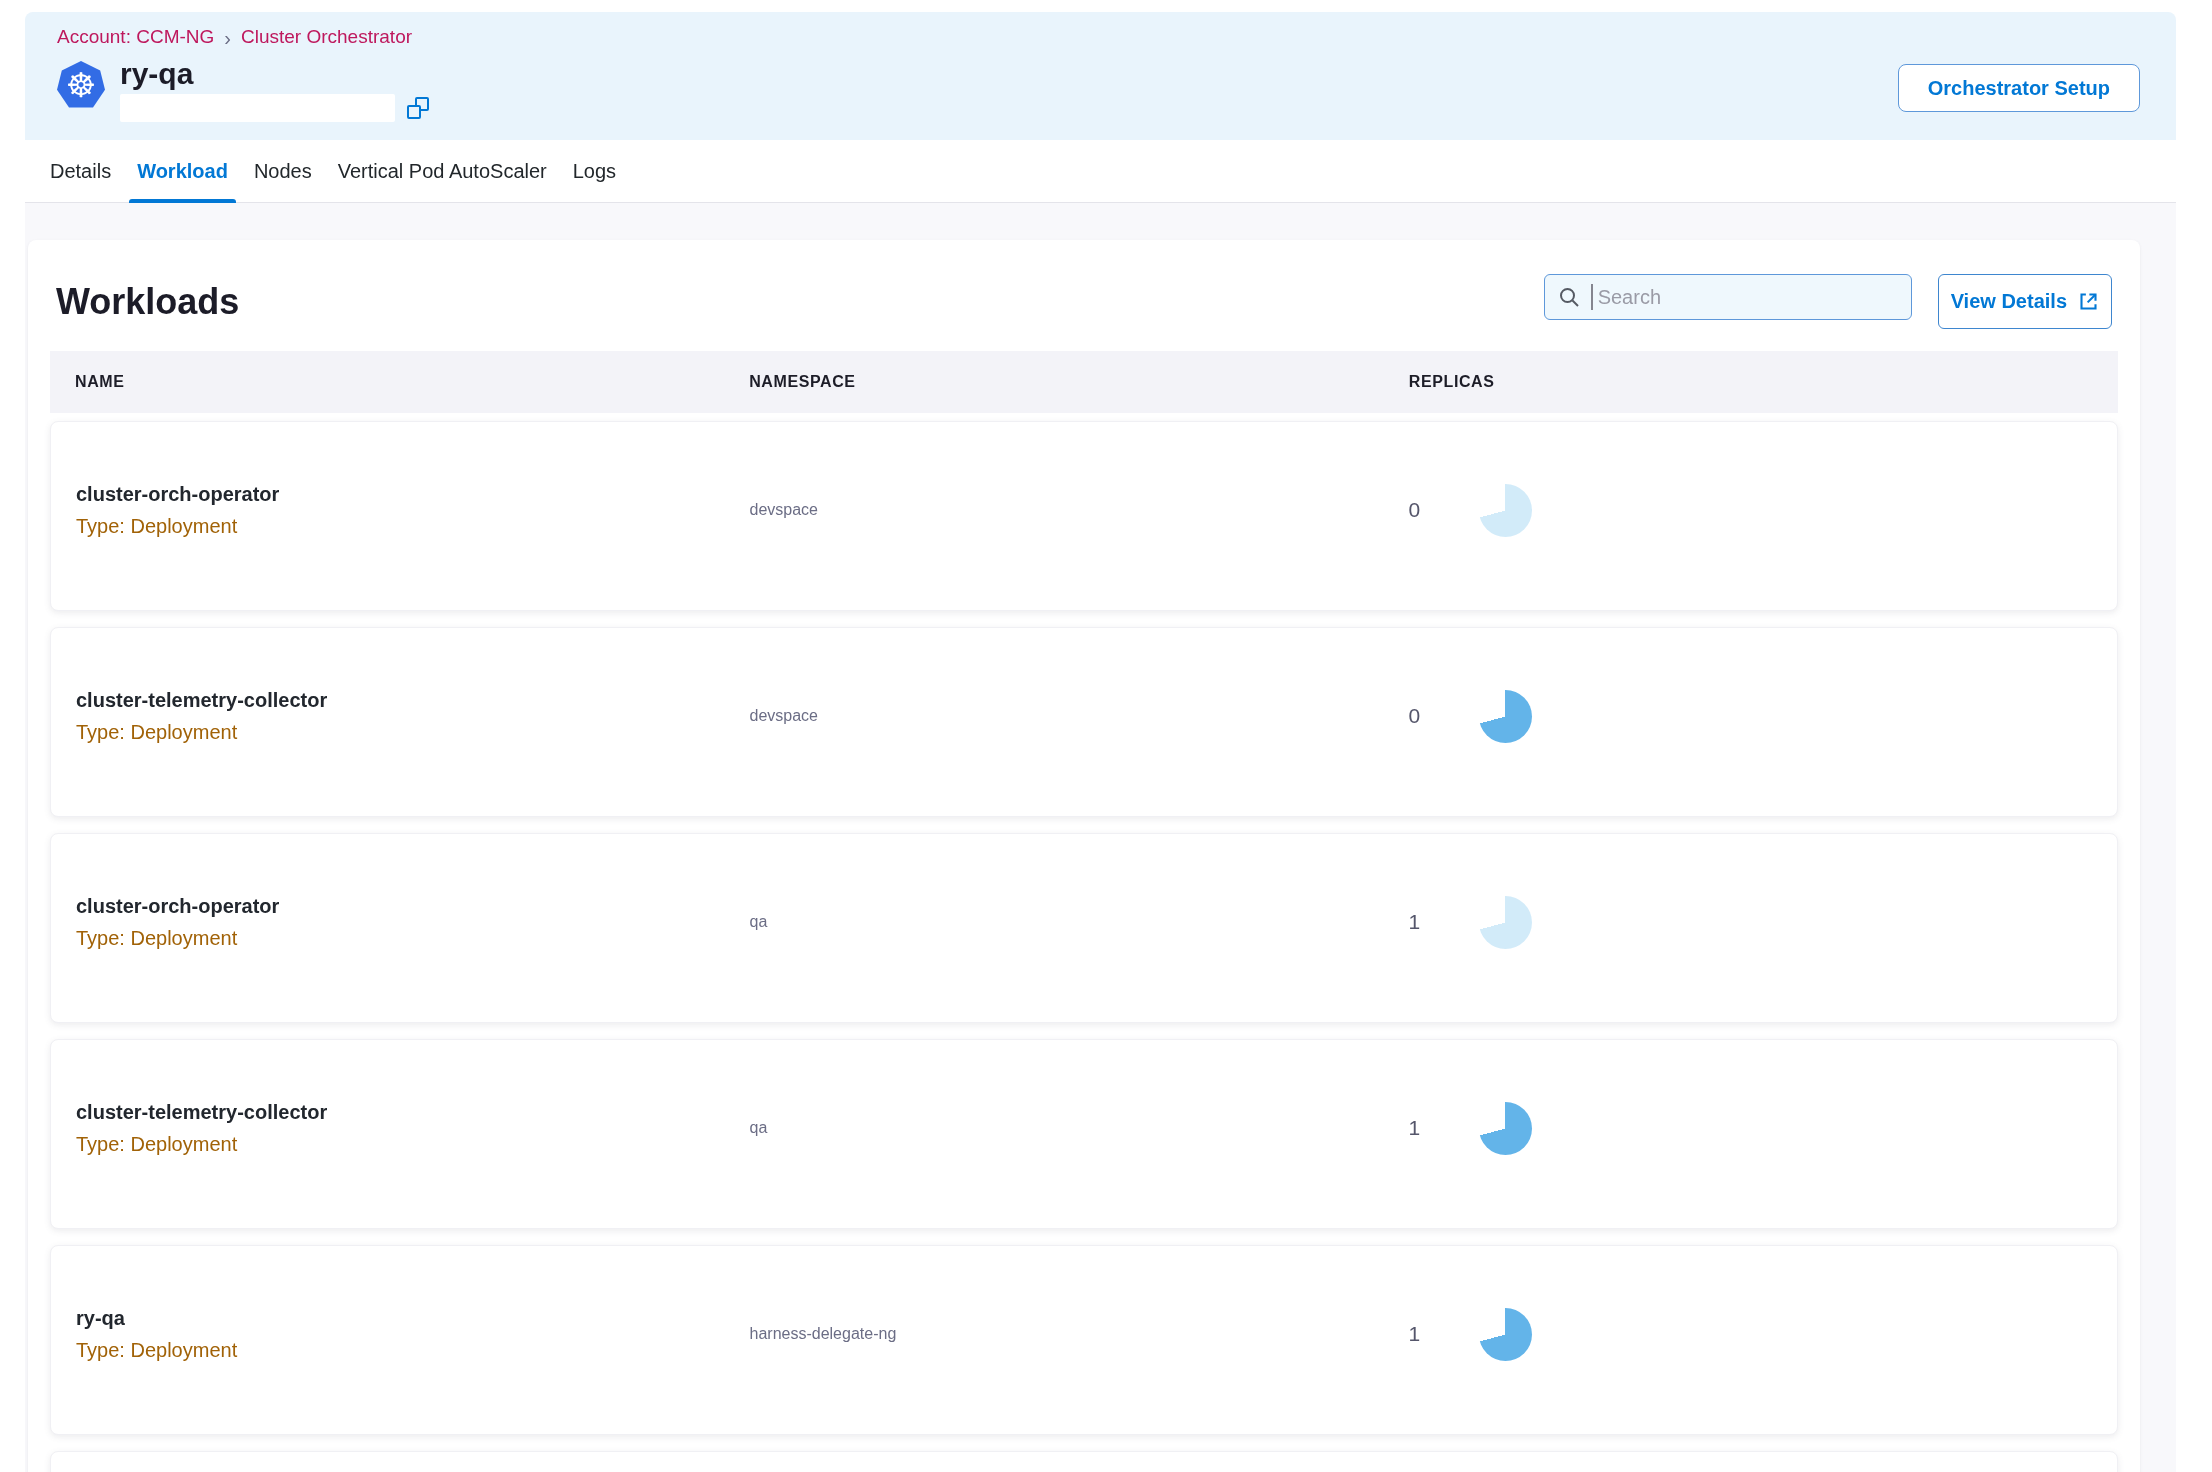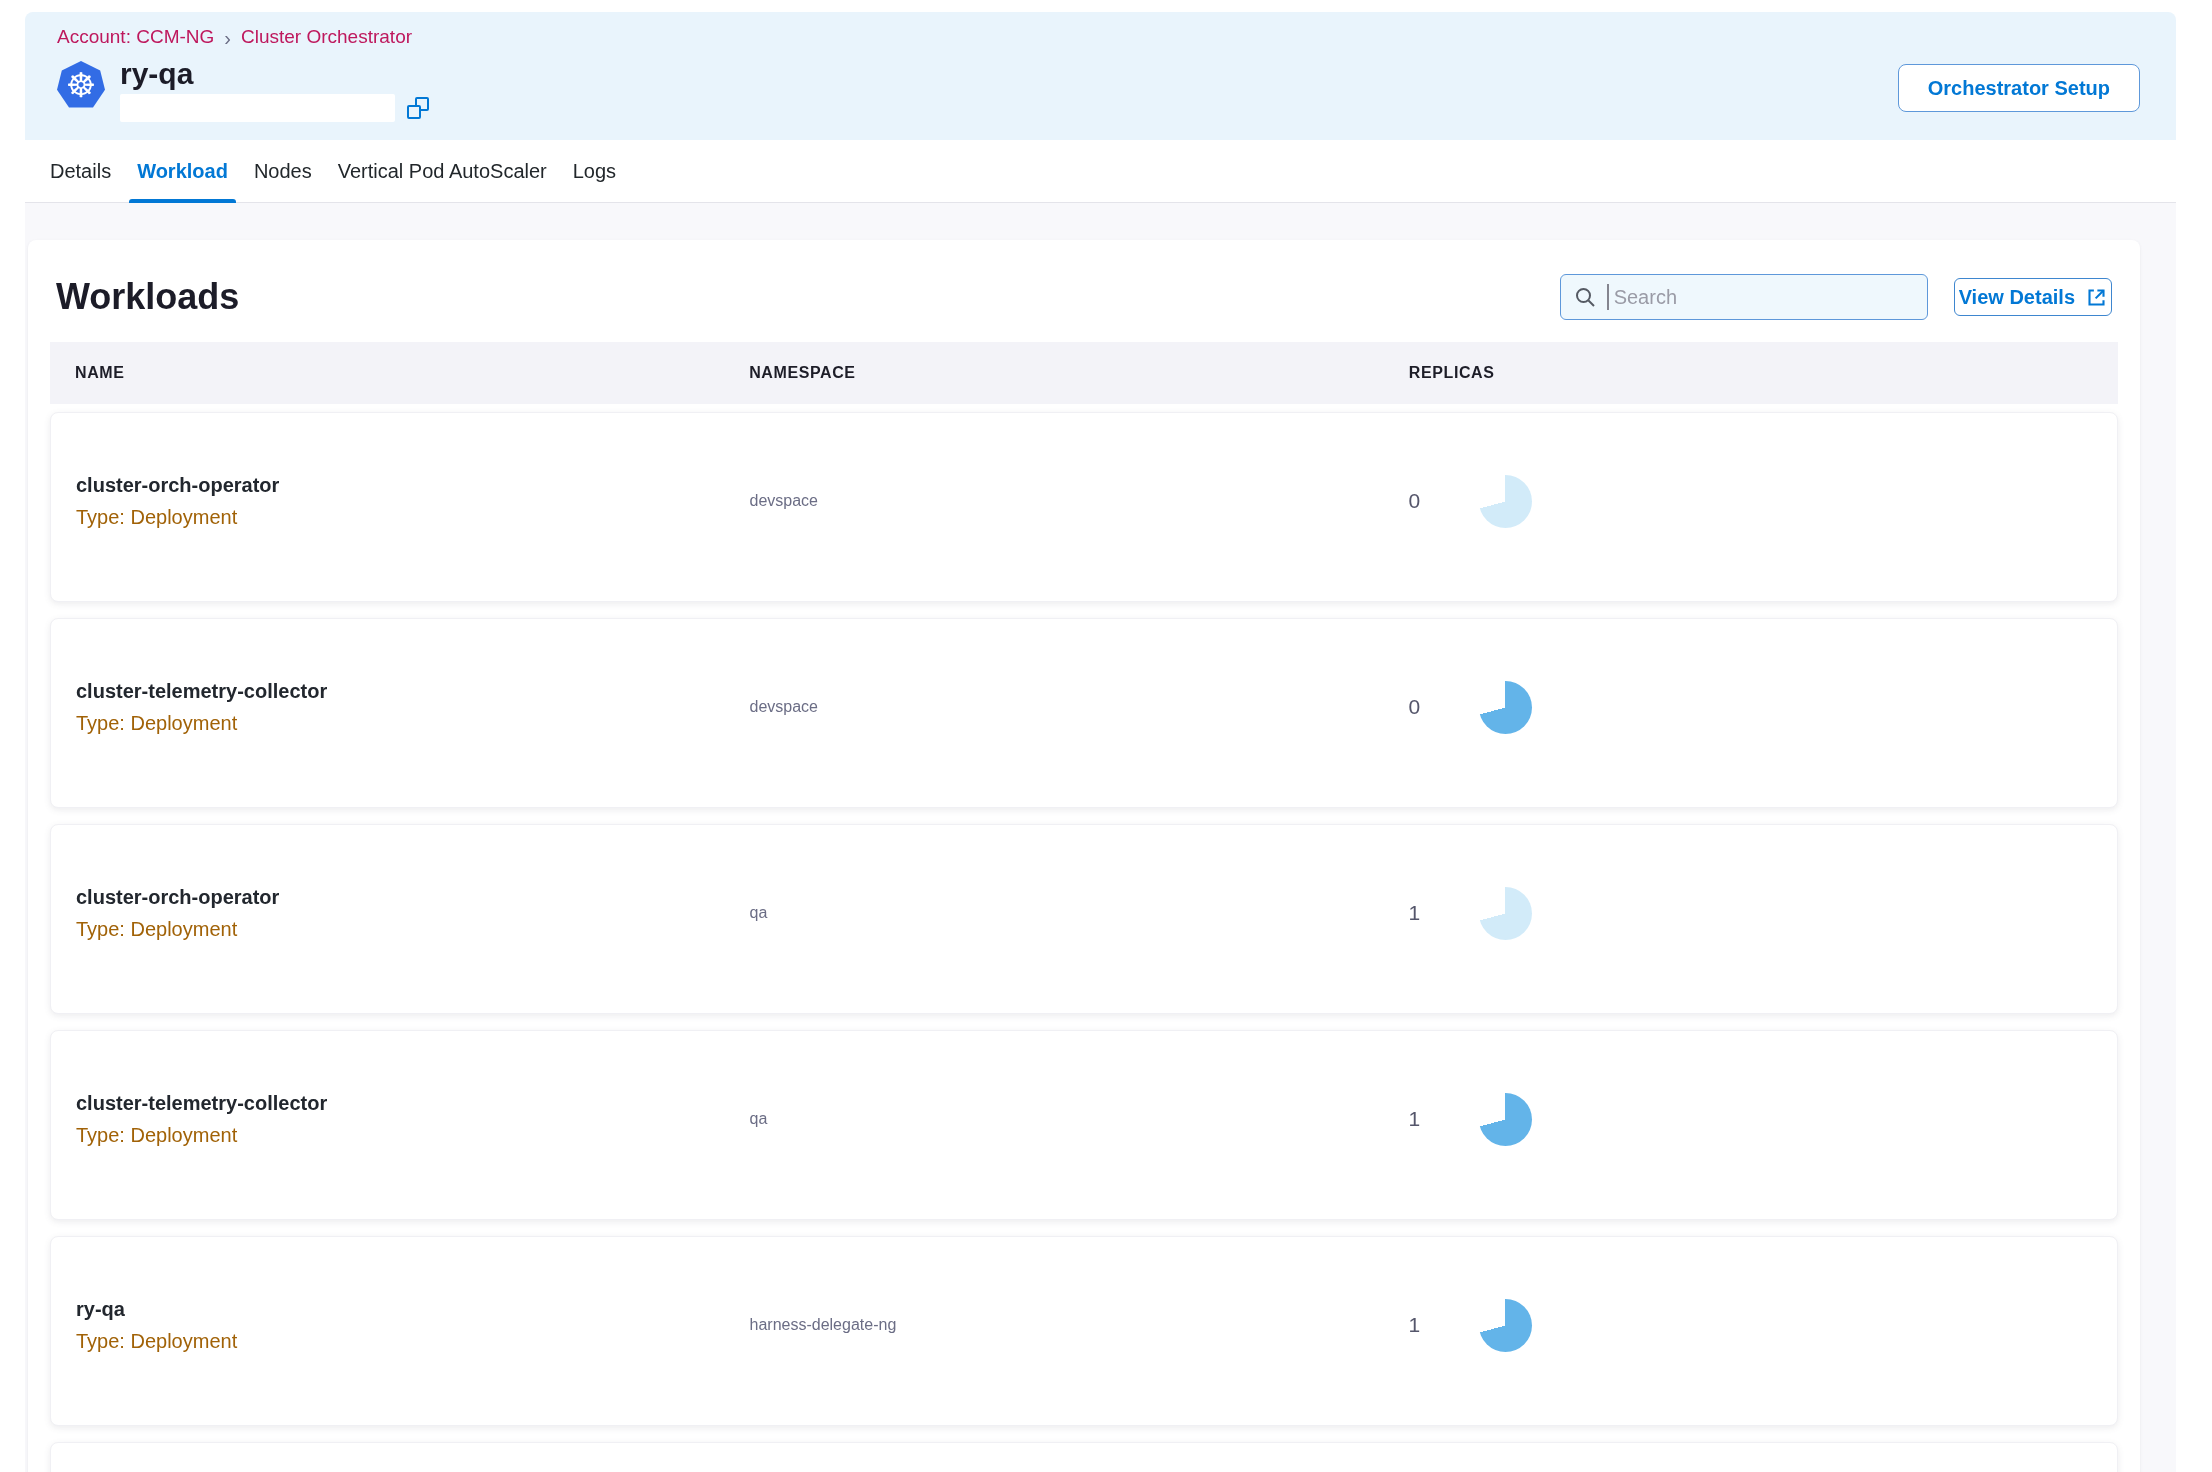--- a/index.html
+++ b/index.html
@@ -70,38 +70,38 @@
   
   .page { background:#f8f8fb; padding:37px 36px 0 3px; height:1269px; }
   .card {
     background:#fff; border-radius:8px;
     box-shadow:0 1px 3px rgba(96,97,112,0.10);
     padding:34px 22px 24px 22px;
     min-height:1400px;
   }
   .card-head { display:flex; justify-content:space-between; align-items:center; padding:0 6px 0 6px; }
   .card-title { font-size:36px; font-weight:bold; color:#1c1c28; }
-  .head-actions { display:flex; align-items:center; gap:26px; }
+  .head-actions { display:flex; gap:26px; }
 
   .search-box {
     width:368px; height:46px;
     background:#eff8fd; border:1.5px solid #5e98da; border-radius:6px;
     display:flex; align-items:center; padding:0 12px;
   }
   .search-box svg { flex:0 0 auto; }
   .caret { width:2px; height:26px; background:#84858f; margin-left:10px; flex:0 0 auto; }
   .search-input {
     border:none; outline:none; background:transparent;
     font-size:20px; color:#1c1c28; width:100%; margin-left:3px;
     font-family:"Liberation Sans", sans-serif;
   }
   .search-input::placeholder { color:#9a9ba6; }
 
   .view-details-btn {
-    height:38px; padding:0 4px;
+    height:55px; padding:0 12px;
     background:#fff; border:1.5px solid #3e86cf; border-radius:6px;
     color:#0278d5; font-size:20px; font-weight:bold;
     font-family:"Liberation Sans", sans-serif;
     display:flex; align-items:center; gap:11px; cursor:pointer;
   }
 
   
   .thead {
     margin-top:22px; height:62px; background:#f3f3f8;
     display:grid; grid-template-columns:32.6% 31.9% auto; align-items:center;

